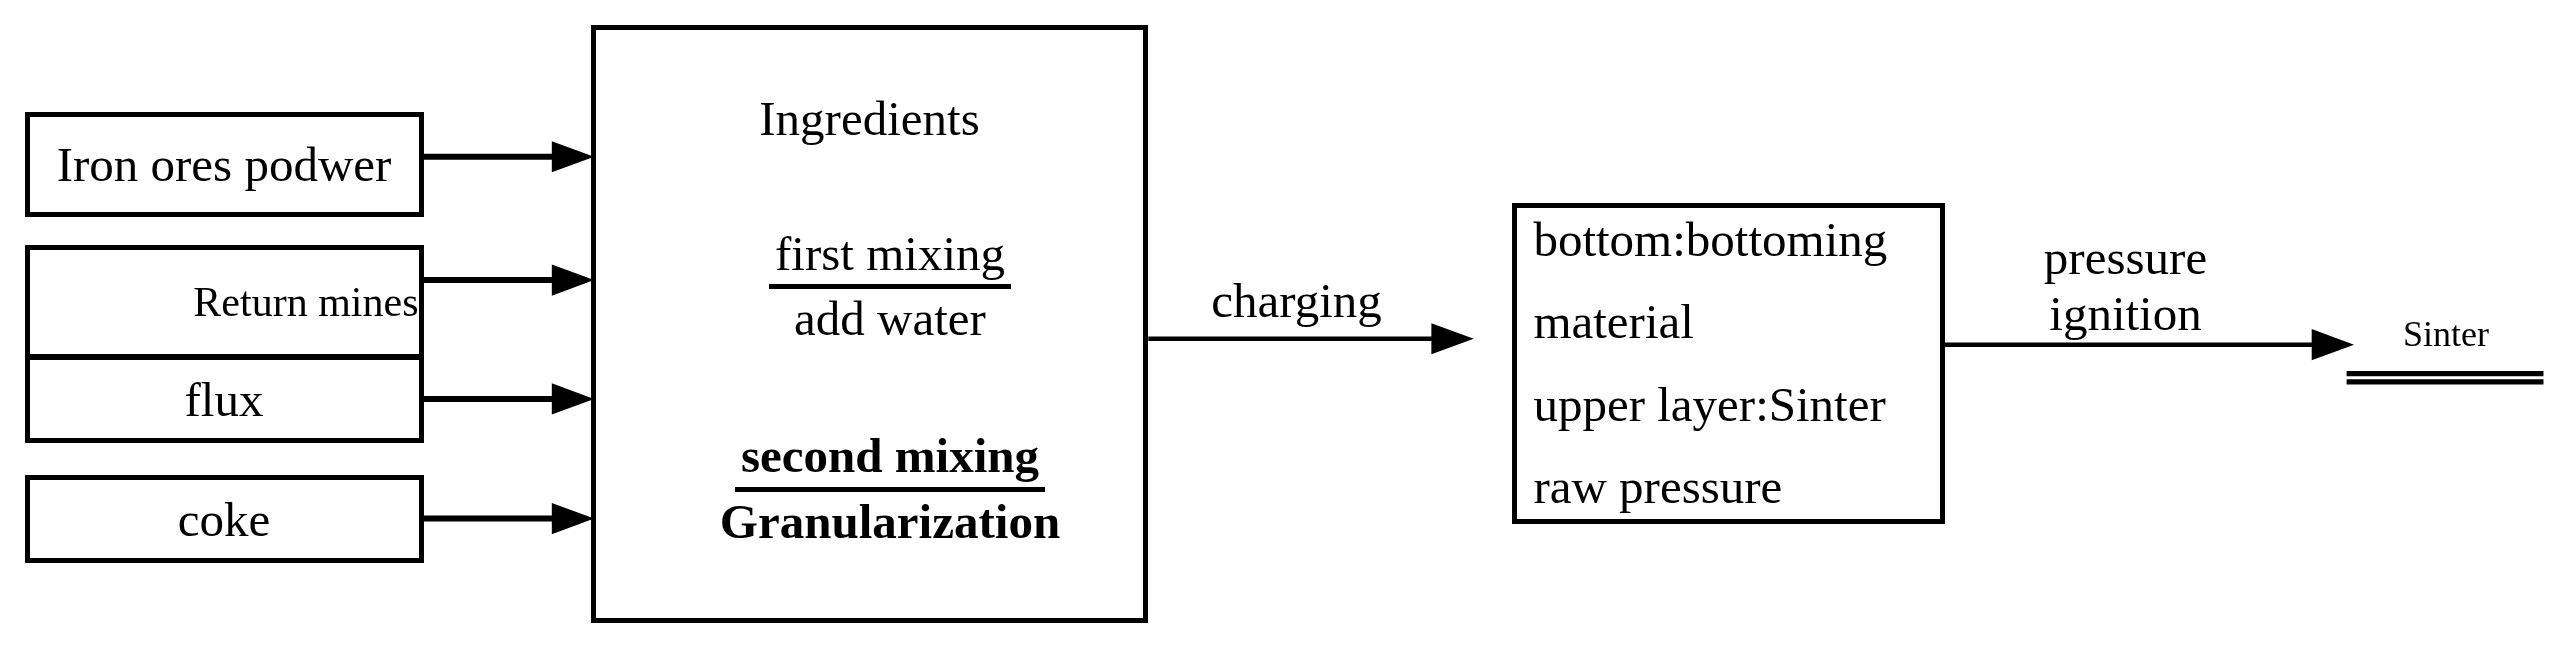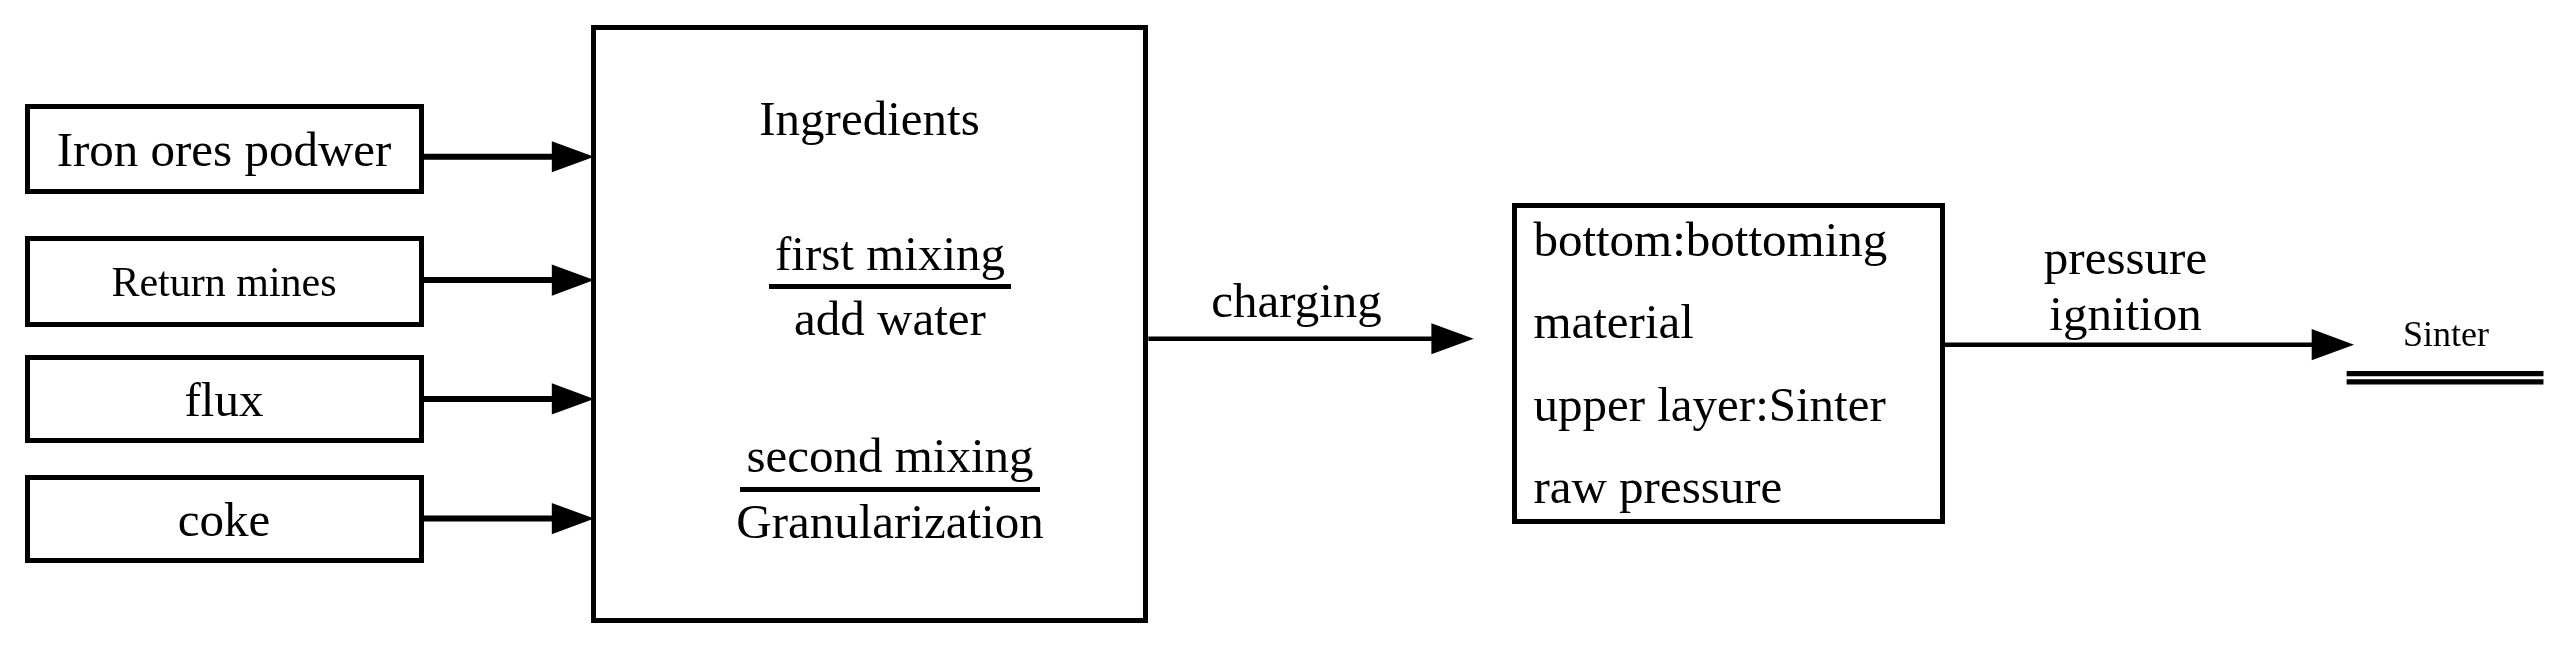--- a/index.html
+++ b/index.html
@@ -21,22 +21,22 @@
     position: absolute;
     border: 5.2px solid #000;
     background: #fff;
     box-sizing: border-box;
     display: flex;
     align-items: center;
     justify-content: center;
   }
   .input-box { left: 24.5px; width: 399px; font-size: 49px; }
   .input-box.small { font-size: 42px; }
-  #input-box-1 { top: 104px; height: 90px; }
-  #input-box-2 { top: 236px; height: 91px; }
+  #input-box-1 { top: 112px; height: 105px; }
+  #input-box-2 { top: 245px; height: 114px; justify-content: flex-end; }
   #input-box-3 { top: 355px; height: 88px; }
   #input-box-4 { top: 475px; height: 88px; }
 
   #ingredients-box {
     left: 591px; top: 24.5px;
     width: 557px; height: 598px;
   }
   #ingredients-title {
     position: absolute;
     left: 591px; top: 93px;
@@ -51,21 +51,21 @@
     width: 428px;
     display: flex;
     flex-direction: column;
     align-items: center;
     justify-content: center;
     text-align: center;
     font-size: 49px;
     line-height: 59px;
   }
   #step-box-1 { top: 213px; height: 146px; }
-  #step-box-2 { top: 415px; height: 147px; }
+  #step-box-2 { top: 415px; height: 147px; font-weight: bold; }
   .ul {
     display: inline-block;
     border-bottom: 5.2px solid #000;
     padding: 0 6px 1.5px 6px;
   }
 
   #bed-box {
     left: 1512px; top: 203px;
     width: 433px; height: 321px;
     align-items: stretch;

